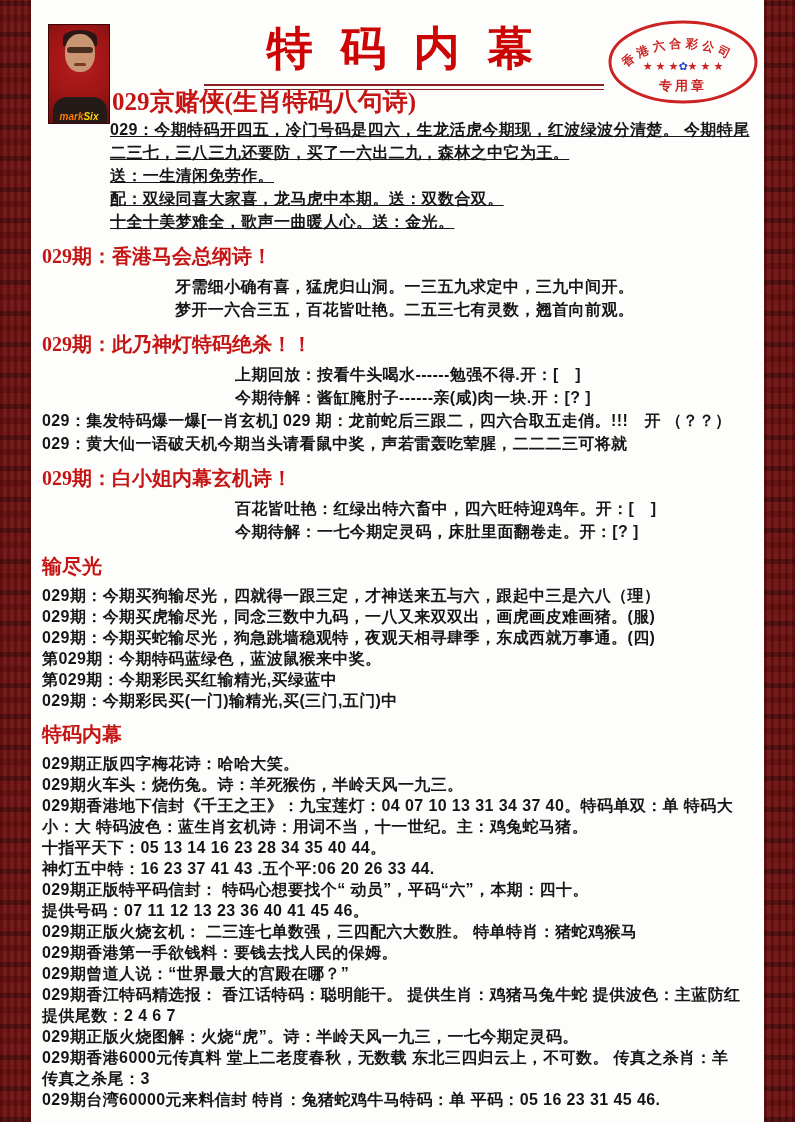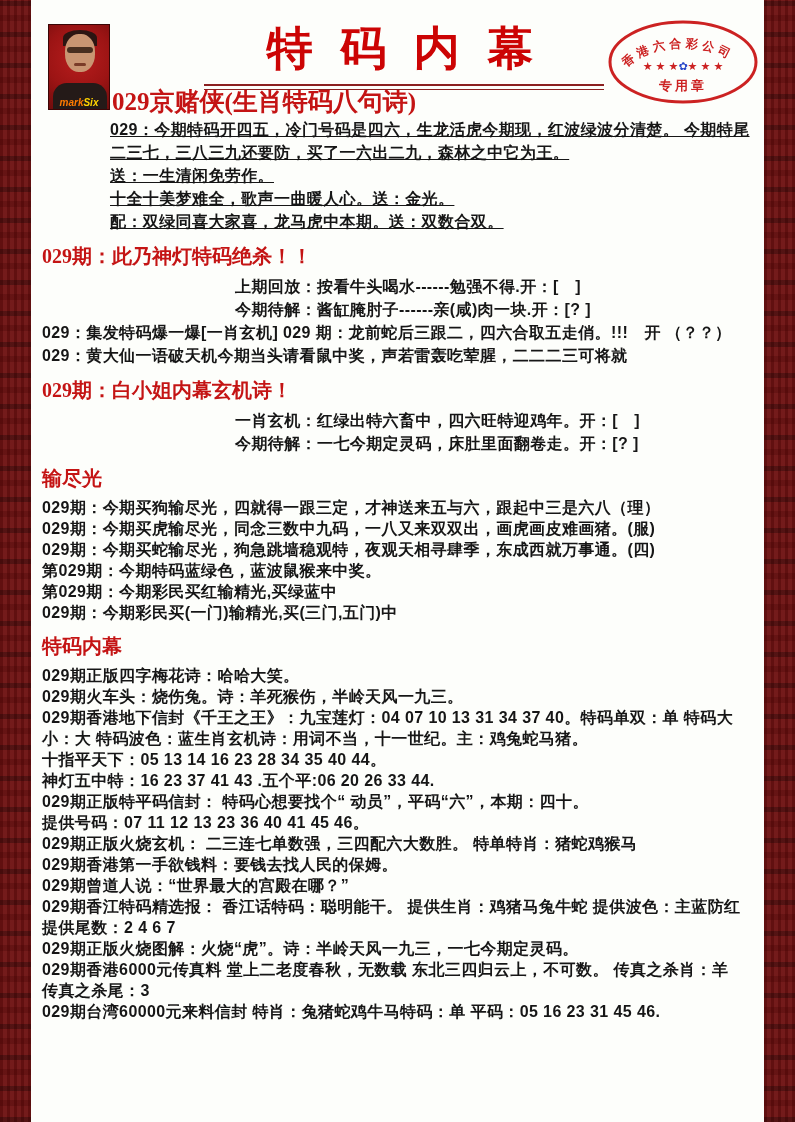--- a/index.html
+++ b/index.html
@@ -17,21 +17,21 @@
       repeating-linear-gradient(90deg, rgba(0,0,0,.12) 0 3px, rgba(255,255,255,.04) 3px 7px),
       #6e1212;
   }
   .side-bar.left{ left:0; } .side-bar.right{ right:0; }
 
   .content{ position:absolute; left:42px; top:0; width:713px; }
 
   
   .header{ position:relative; height:92px; }
   .photo{
-    position:absolute; left:6px; top:24px; width:62px; height:86px;
+    position:absolute; left:6px; top:24px; width:62px; height:100px;
     background:radial-gradient(circle at 50% 40%, #b81d1d 0%, #9c1414 55%, #6f0c0c 100%);
     border:1px solid #3a0606; overflow:hidden; z-index:2;
   }
   .photo .hair{ position:absolute; left:14px; top:5px; width:34px; height:16px; background:#2c1512; border-radius:50% 50% 0 0; }
   .photo .face{ position:absolute; left:16px; top:9px; width:30px; height:38px; background:#c99572; border-radius:46%; }
   .photo .glasses{ position:absolute; left:18px; top:22px; width:26px; height:6px; background:rgba(40,20,10,.8); border-radius:3px; }
   .photo .mouth{ position:absolute; left:25px; top:38px; width:12px; height:3px; background:#7a3c28; border-radius:2px; }
   .photo .body{ position:absolute; left:4px; bottom:0; width:54px; height:26px; background:#241a18; border-radius:14px 14px 0 0; }
   .photo .caption{ position:absolute; bottom:1px; width:100%; text-align:center; font-size:10px; font-weight:bold; font-style:italic; letter-spacing:0; }
   .photo .caption .m{ color:#ff7a00; } .photo .caption .s{ color:#ffd400; }
@@ -100,37 +100,42 @@
       <text x="78" y="52" text-anchor="middle" font-size="11" font-weight="bold"><tspan fill="#cc2222">★ ★ ★</tspan><tspan fill="#2847c8">✿</tspan><tspan fill="#cc2222">★ ★ ★</tspan></text>
       <text x="78" y="72" text-anchor="middle" font-size="13" font-weight="bold" fill="#cc2222" letter-spacing="3">专用章</text>
     </svg>
   </div>
 
   <section class="sec1">
     <h2 class="h-top">029京赌侠(生肖特码八句诗)</h2>
     <div style="margin-top:4px;text-decoration:underline;">
       <div class="ln indent-a">029：今期特码开四五，冷门号码是四六，生龙活虎今期现，红波绿波分清楚。 今期特尾二三七，三八三九还要防，买了一六出二九，森林之中它为王。</div>
       <div class="ln indent-a">送：一生清闲免劳作。</div>
+      <div class="ln indent-a">配：双绿同喜大家喜，龙马虎中本期。送：双数合双。</div>
       <div class="ln indent-a">十全十美梦难全，歌声一曲暖人心。送：金光。</div>
-      <div class="ln indent-a">配：双绿同喜大家喜，龙马虎中本期。送：双数合双。</div>
     </div>
   </section>
 
+  <section class="sec2">
+    <h2 class="h-red">029期：香港马会总纲诗！</h2>
+    <div class="ln indent-b">牙需细小确有喜，猛虎归山洞。一三五九求定中，三九中间开。</div>
+    <div class="ln indent-b">梦开一六合三五，百花皆吐艳。二五三七有灵数，翘首向前观。</div>
+  </section>
 
   <section class="sec3">
     <h2 class="h-red">029期：此乃神灯特码绝杀！！</h2>
     <div class="ln indent-c">上期回放：按看牛头喝水------勉强不得.开：[　]</div>
     <div class="ln indent-c">今期待解：酱缸腌肘子------亲(咸)肉一块.开：[? ]</div>
     <div class="ln">029：集发特码爆一爆[一肖玄机] 029 期：龙前蛇后三跟二，四六合取五走俏。!!!　开 （？？）</div>
     <div class="ln">029：黄大仙一语破天机今期当头请看鼠中奖，声若雷轰吃荤腥，二二二三可将就</div>
   </section>
 
   <section class="sec4">
     <h2 class="h-red">029期：白小姐内幕玄机诗！</h2>
-    <div class="ln indent-c">一肖玄机：红绿出特六畜中，四六旺特迎鸡年。开：[　]</div>
+    <div class="ln indent-c">百花皆吐艳：红绿出特六畜中，四六旺特迎鸡年。开：[　]</div>
     <div class="ln indent-c">今期待解：一七今期定灵码，床肚里面翻卷走。开：[? ]</div>
   </section>
 
   <section class="sec5">
     <h2 class="h-red">输尽光</h2>
     <div class="ln">029期：今期买狗输尽光，四就得一跟三定，才神送来五与六，跟起中三是六八（理）</div>
     <div class="ln">029期：今期买虎输尽光，同念三数中九码，一八又来双双出，画虎画皮难画猪。(服)</div>
     <div class="ln">029期：今期买蛇输尽光，狗急跳墙稳观特，夜观天相寻肆季，东成西就万事通。(四)</div>
     <div class="ln">第029期：今期特码蓝绿色，蓝波鼠猴来中奖。</div>
     <div class="ln">第029期：今期彩民买红输精光,买绿蓝中</div>

